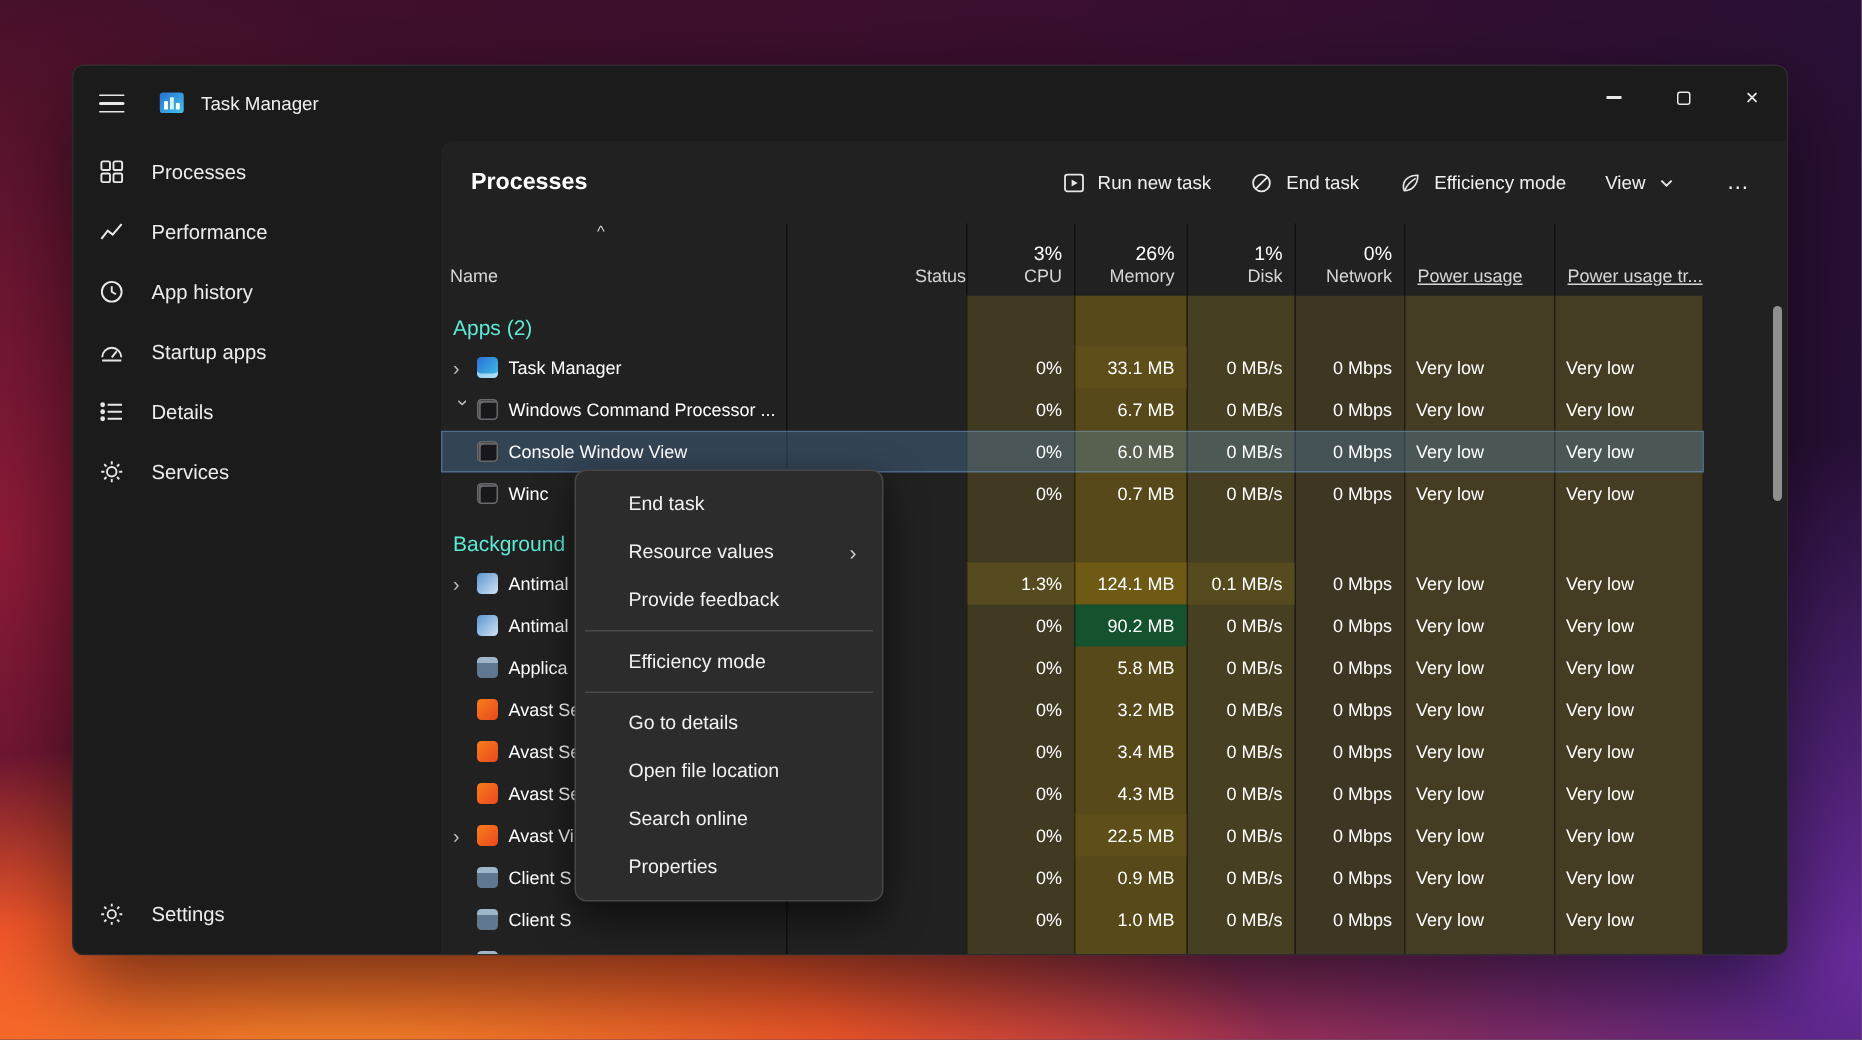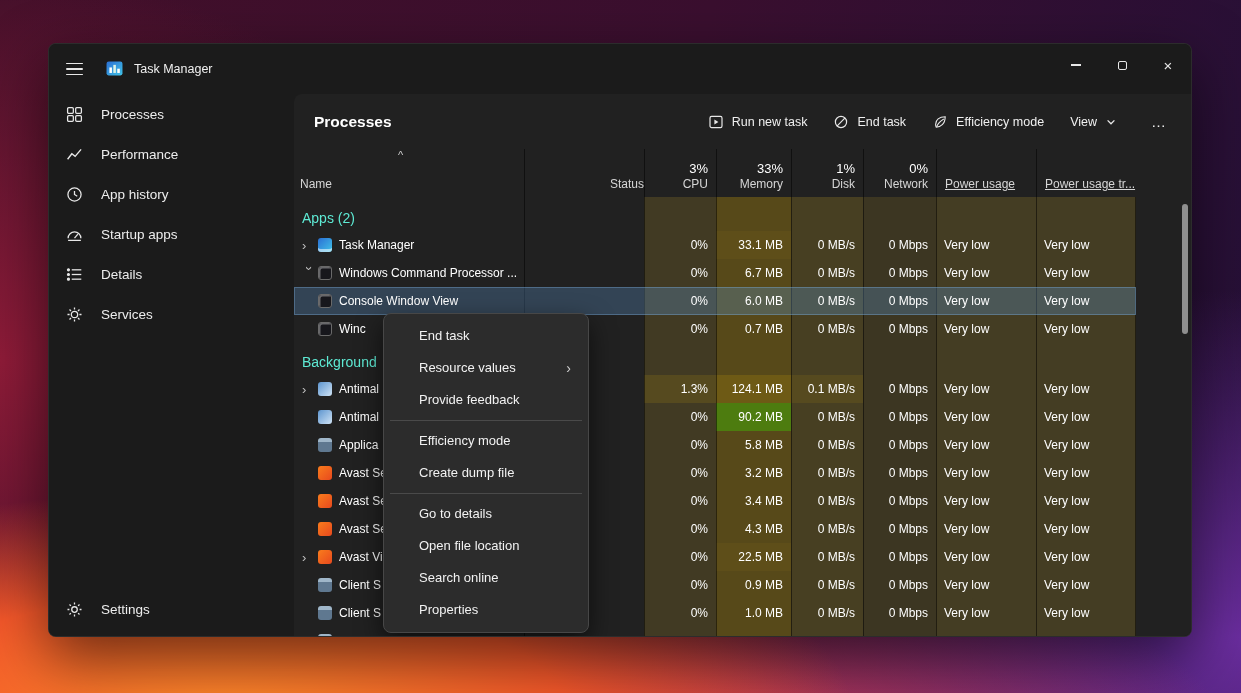--- a/index.html
+++ b/index.html
@@ -78,21 +78,21 @@
   .ficon { width:14px; height:14px; border-radius:3px; margin-right:7px; flex:0 0 14px; }
   .ficon.tm { background:linear-gradient(135deg,#2a6fd4,#41c3e8); box-shadow:inset 0 -4px 0 -1px rgba(255,255,255,0.55); }
   .ficon.cmd { background:#17171c; border:1px solid #6a6a6a; box-shadow:inset 1.5px 1.5px 0 rgba(255,255,255,0.35); }
   .ficon.shield { background:linear-gradient(135deg,#5d95cf,#cfe3f5); }
   .ficon.win { background:linear-gradient(180deg,#9fb6c9 28%,#5f7890 28%); }
   .ficon.avast { background:linear-gradient(135deg,#f97c1c,#e8491e); }
   .cell.num { justify-content:flex-end; padding-right:8px; }
   .cell.pw { padding-left:8px; }
   .cell.hc1 { background:#564a1f; box-shadow:inset 1px 0 0 rgba(0,0,0,0.5); }
   .cell.hm1 { background:#6e5a15; box-shadow:inset 1px 0 0 rgba(0,0,0,0.5); }
-  .cell.hm2 { background:#4d7c0f; box-shadow:inset 1px 0 0 rgba(0,0,0,0.5); }
+  .cell.hm2 { background:#14532d; box-shadow:inset 1px 0 0 rgba(0,0,0,0.5); }
   .cell.hm3 { background:#5e4e19; box-shadow:inset 1px 0 0 rgba(0,0,0,0.5); }
   .trow.sel { background:rgba(93,148,205,0.30); box-shadow:inset 0 0 0 1px rgba(130,180,230,0.35); }
   
   .scrollbar { position:absolute; right:3px; top:110px; width:6px; height:130px; }
   .scroll-thumb { width:6px; height:100%; background:#8f8f8f; border-radius:3px; }
   
   .cmenu {
     position:absolute; left:334px; top:269px; width:206px;
     background:#2c2c2c; border:1px solid #474747; border-radius:8px;
     box-shadow:0 10px 26px rgba(0,0,0,0.6);
@@ -239,21 +239,21 @@
         <span>Name</span>
       </div>
       <div class="th status b">
           <span>Status</span>
         </div>
       <div class="th right b">
           <span class="pct">3%</span>
           <span>CPU</span>
         </div>
       <div class="th right b">
-          <span class="pct">33%</span>
+          <span class="pct">26%</span>
           <span>Memory</span>
         </div>
       <div class="th right b">
           <span class="pct">1%</span>
           <span>Disk</span>
         </div>
       <div class="th right b">
           <span class="pct">0%</span>
           <span>Network</span>
         </div>
@@ -497,21 +497,20 @@
       <div class="scroll-thumb"></div>
     </div>
   </div>
 
   <div class="cmenu">
     <div class="mitem">End task</div>
     <div class="mitem"><span>Resource values</span><span class="sub">›</span></div>
     <div class="mitem">Provide feedback</div>
     <div class="msep"></div>
     <div class="mitem">Efficiency mode</div>
-    <div class="mitem">Create dump file</div>
     <div class="msep"></div>
     <div class="mitem">Go to details</div>
     <div class="mitem">Open file location</div>
     <div class="mitem">Search online</div>
     <div class="mitem">Properties</div>
   </div>
 
 </div>
 
 </body></html>

